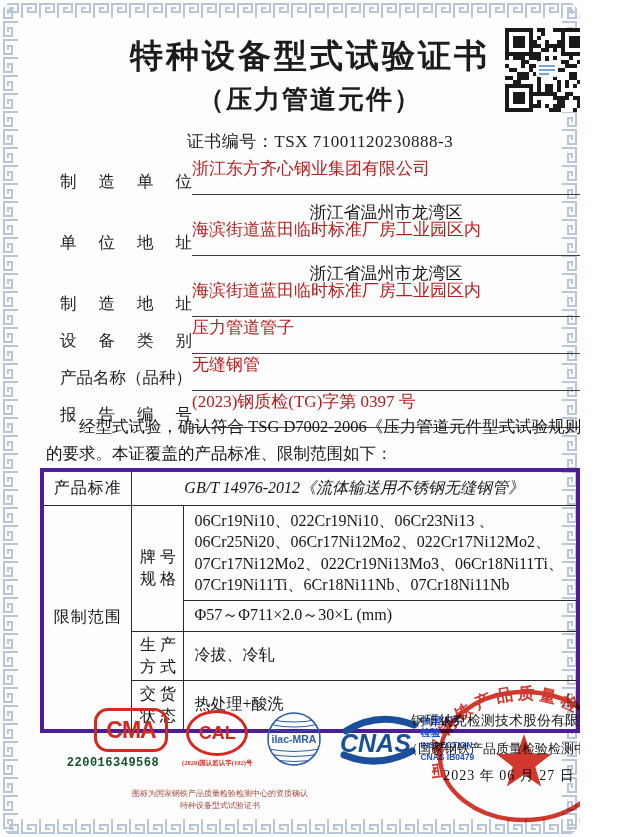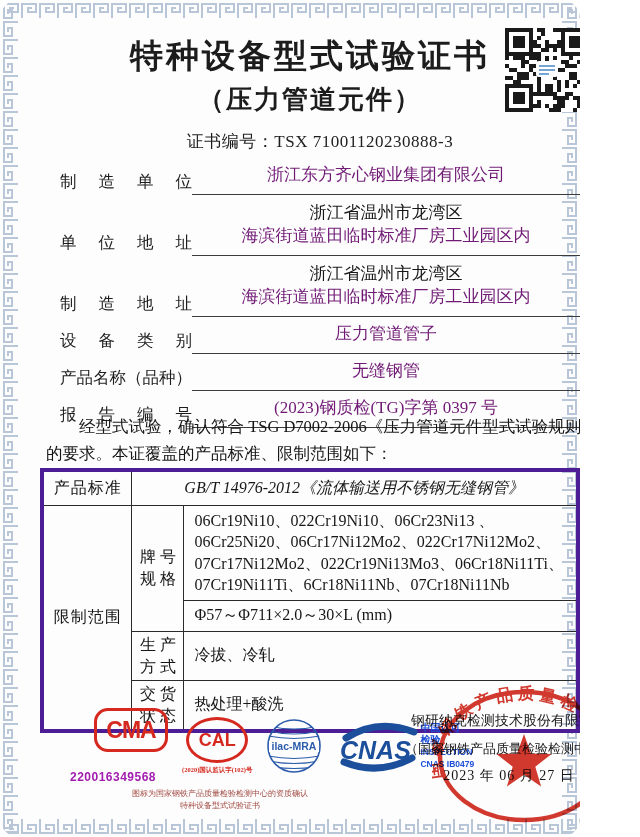--- a/index.html
+++ b/index.html
@@ -19,22 +19,22 @@
   .subtitle { position:absolute; top:82px; left:20px; width:580px; text-align:center;
               font-size:26px; font-weight:bold; letter-spacing:2px; color:#1c1c1c; }
   .qr { position:absolute; top:28px; left:505px; width:84px; height:84px; }
 
   .cert-line { position:absolute; top:130px; left:0; width:640px; text-align:center;
                font-size:17px; color:#1e1e1e; letter-spacing:0.5px; }
 
   .fields { position:absolute; top:163px; left:60px; width:520px; }
   .f-row { display:flex; align-items:flex-end; height:32px; }
   .f-label { width:132px; font-size:16.5px; color:#1d1d1d; text-align:justify; text-align-last:justify; padding-bottom:2px; }
-  .f-value { flex:1; text-align:center; font-size:17px; color:#701a75;
-             border-bottom:1.5px solid #3c3c3c; padding-bottom:8px; }
+  .f-value { flex:1; text-align:left; font-size:17px; color:#b91c1c;
+             border-bottom:1.5px solid #3c3c3c; padding-bottom:14px; }
   .f-preline { height:29px; padding-left:132px; text-align:center; font-size:17px; color:#161616;
                display:flex; align-items:flex-end; justify-content:center; }
   .f-gap { height:5px; }
 
   .statement { position:absolute; top:413px; left:46px; width:556px; font-size:16.5px;
                color:#161616; line-height:27px; }
   .statement .l1 { text-indent:2em; }
 
   .spec-table { position:absolute; top:468px; left:40px; border-collapse:collapse; }
   .spec-table td { border:1.2px solid #2a2a2a; font-size:16px; color:#161616; vertical-align:middle; }
@@ -48,22 +48,22 @@
   .row-dim td { height:31px; }
   .row-prod td, .row-del td { height:39px; }
 
   .footer { position:absolute; top:698px; left:0; width:640px; height:120px; }
   .logos { position:absolute; top:10px; left:58px; display:flex; align-items:center; }
   .logo-block { display:flex; flex-direction:column; align-items:center; }
   .cma-box { width:74px; height:44px; border:3.5px solid #d5281e; border-radius:14px;
              display:flex; align-items:center; justify-content:center;
              font-weight:bold; font-size:23px; color:#d5281e; letter-spacing:-1px;
              font-family:"Liberation Sans",sans-serif;margin-left:36px; }
-  .cma-num { font-size:12px; font-weight:bold; color:#a21caf; margin-top:18px;
-             font-family:Liberation Sans, sans-serif; letter-spacing:0.5px; }
+  .cma-num { font-size:12px; font-weight:bold; color:#14532d; margin-top:4px;
+             font-family:Liberation Mono, monospace; letter-spacing:0.5px; }
   .cal-box { width:62px; height:46px; border:3.5px solid #d5281e; border-radius:50%;
              display:flex; align-items:center; justify-content:center;
              font-weight:bold; font-size:18px; color:#d5281e;
              font-family:"Liberation Sans",sans-serif; }
   .cal-note { font-size:6.5px; color:#d5281e; font-weight:bold; margin-top:3px; }
   .logo-gap { width:14px; }
   .accred { font-family:Liberation Sans, sans-serif; color:#1d4ed8; }
   .accred div { line-height:12px; }
   .a1,.a2 { font-size:10px; font-weight:bold; }
   .a3,.a4 { font-size:8.5px; font-weight:bold; }

